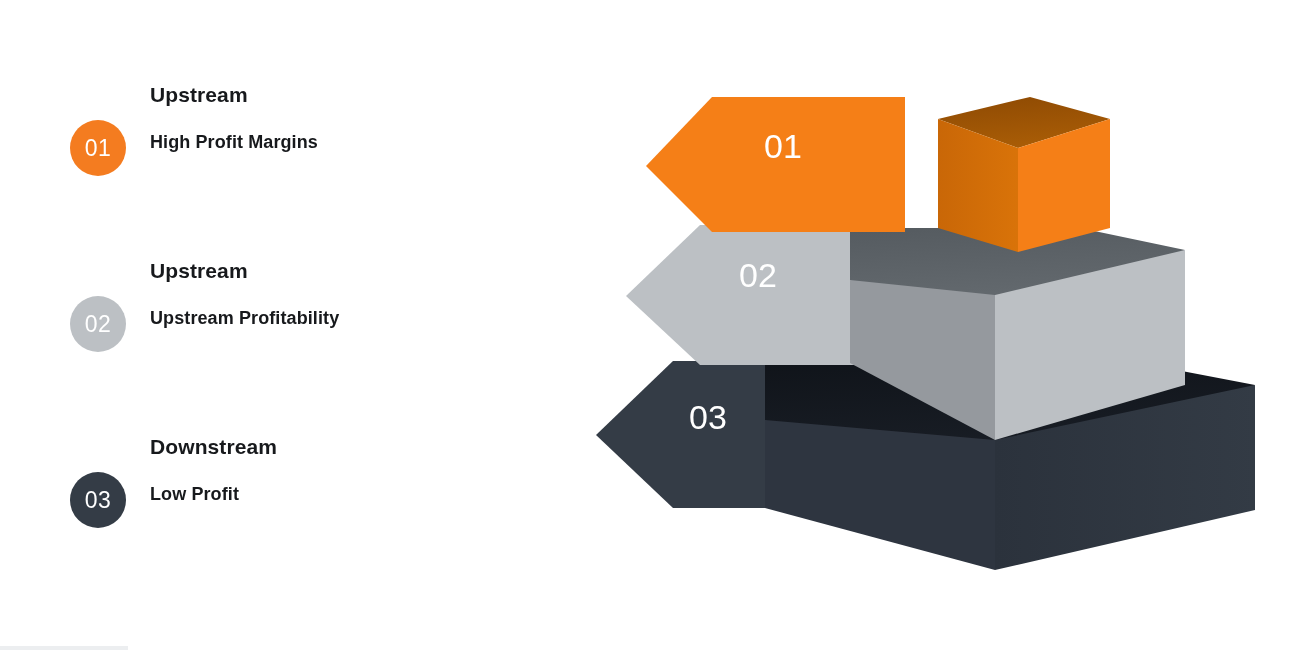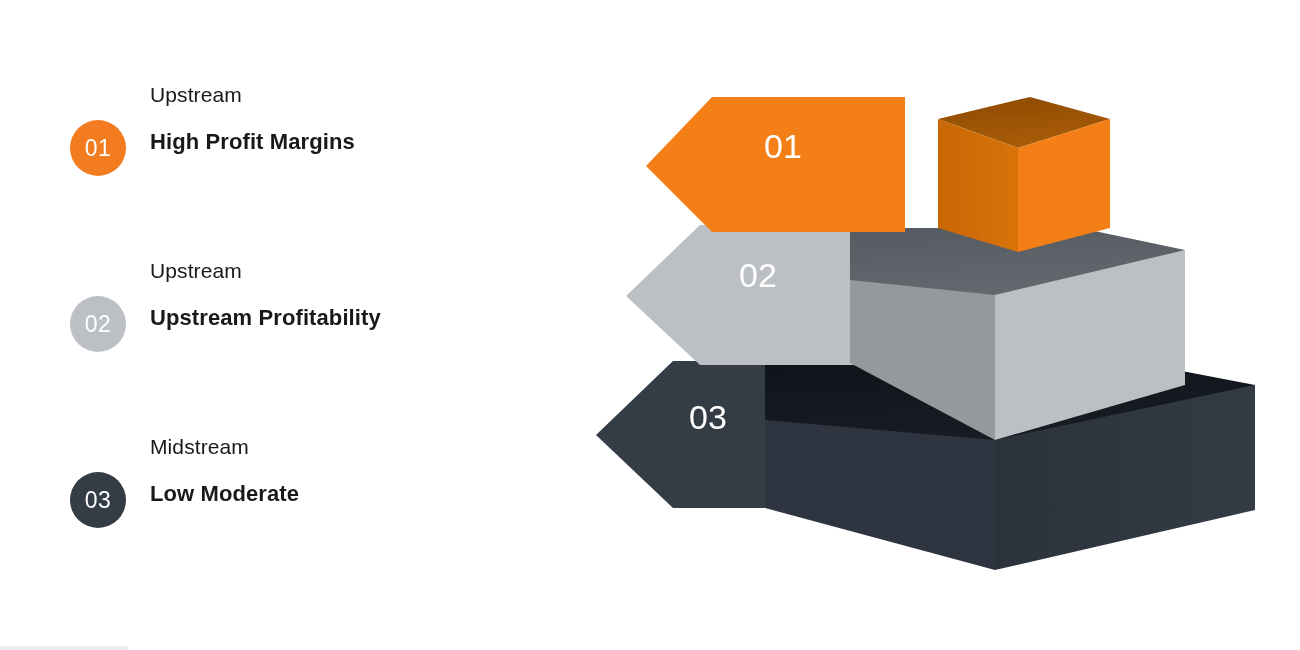--- a/index.html
+++ b/index.html
@@ -62,28 +62,28 @@
   }
 
   .legend-text {
     position: absolute;
     left: 80px;
     top: 0;
     width: 390px;
   }
   .legend-title {
     font-size: 21px;
-    font-weight: normal;
+    font-weight: bold;
     color: #17191c;
     line-height: 26px;
     margin: 0 0 22px 0;
     letter-spacing: 0.1px;
   }
   .legend-sub {
-    font-size: 22px;
+    font-size: 18px;
     font-weight: bold;
     color: #17191c;
     line-height: 24px;
     margin: 0;
     letter-spacing: 0.1px;
   }
 
   
   .graphic {
     position: absolute;
@@ -131,22 +131,22 @@
       <div class="badge" style="background:#BCC0C4">02</div>
       <div class="legend-text">
         <p class="legend-title">Upstream</p>
         <p class="legend-sub">Upstream Profitability</p>
       </div>
     </div>
 
     <div class="legend-item i2">
       <div class="badge" style="background:#343C46">03</div>
       <div class="legend-text">
-        <p class="legend-title">Midstream</p>
-        <p class="legend-sub">Low Moderate</p>
+        <p class="legend-title">Downstream</p>
+        <p class="legend-sub">Low Profit</p>
       </div>
     </div>
   </div>
 
   <div class="graphic">
     <svg width="740" height="650" viewBox="0 0 740 650" xmlns="http://www.w3.org/2000/svg">
 
       <defs>
         <linearGradient id="gOrangeTop" x1="0" y1="0" x2="0.25" y2="1">
           <stop offset="0%" stop-color="#8E4A03"></stop>

